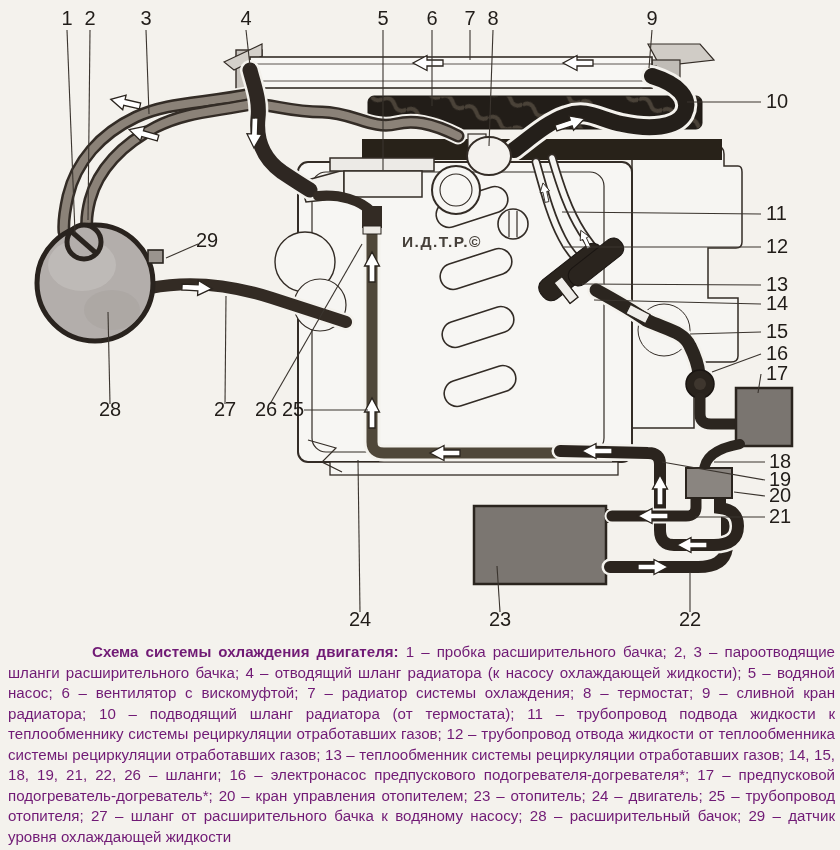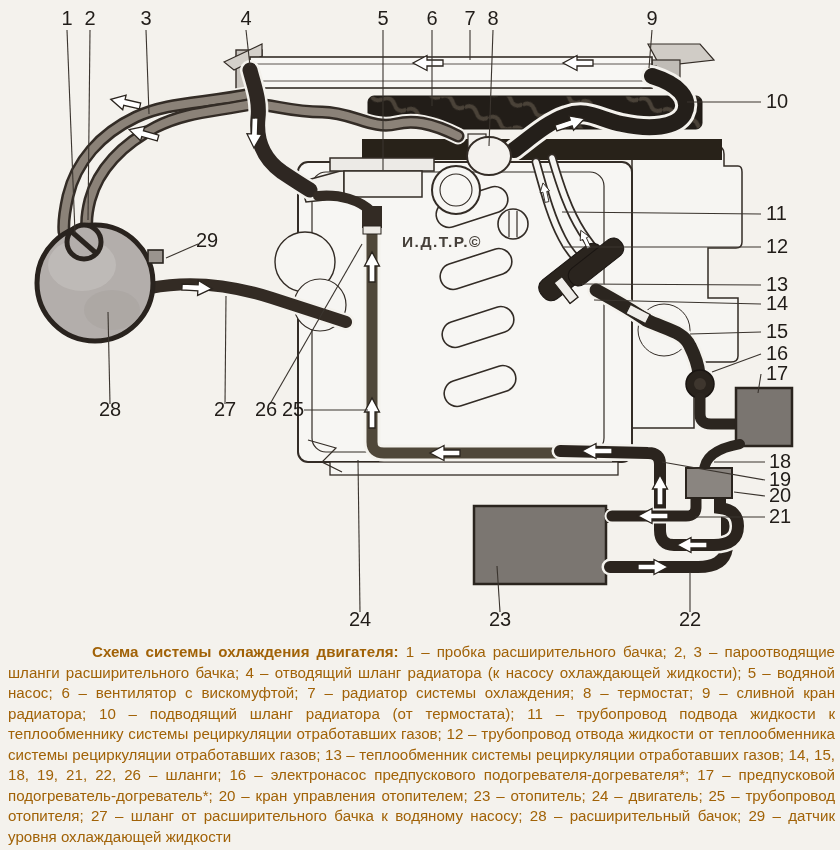--- a/index.html
+++ b/index.html
@@ -2,21 +2,21 @@
 <html><head>
 <meta charset="utf-8">
 <style>
   html,body{margin:0;padding:0;background:#e8e6e1;}
   .page{position:relative;width:840px;height:850px;background:#f4f2ed;overflow:hidden;
         font-family:"Liberation Sans",sans-serif;color:#171411;}
   svg{display:block;}
   .leader{stroke:#3a342e;stroke-width:1.1;fill:none;}
   .callout{font-family:"Liberation Sans",sans-serif;font-size:20px;fill:#211d19;}
   .caption{padding:10px 5px 0 8px;font-size:15.1px;line-height:1.36;text-align:justify;
-           text-indent:84px;color:#a16207;}
+           text-indent:84px;color:#701a75;}
   .caption .lead{font-weight:bold;}
   text.watermark{font-size:15.5px;letter-spacing:1.5px;font-weight:bold;fill:#46403a;}
 </style>
 </head>
 <body>
 
 <div class="page">
 
 <svg id="diagram" width="840" height="632" viewBox="0 0 840 632">
   <defs>

